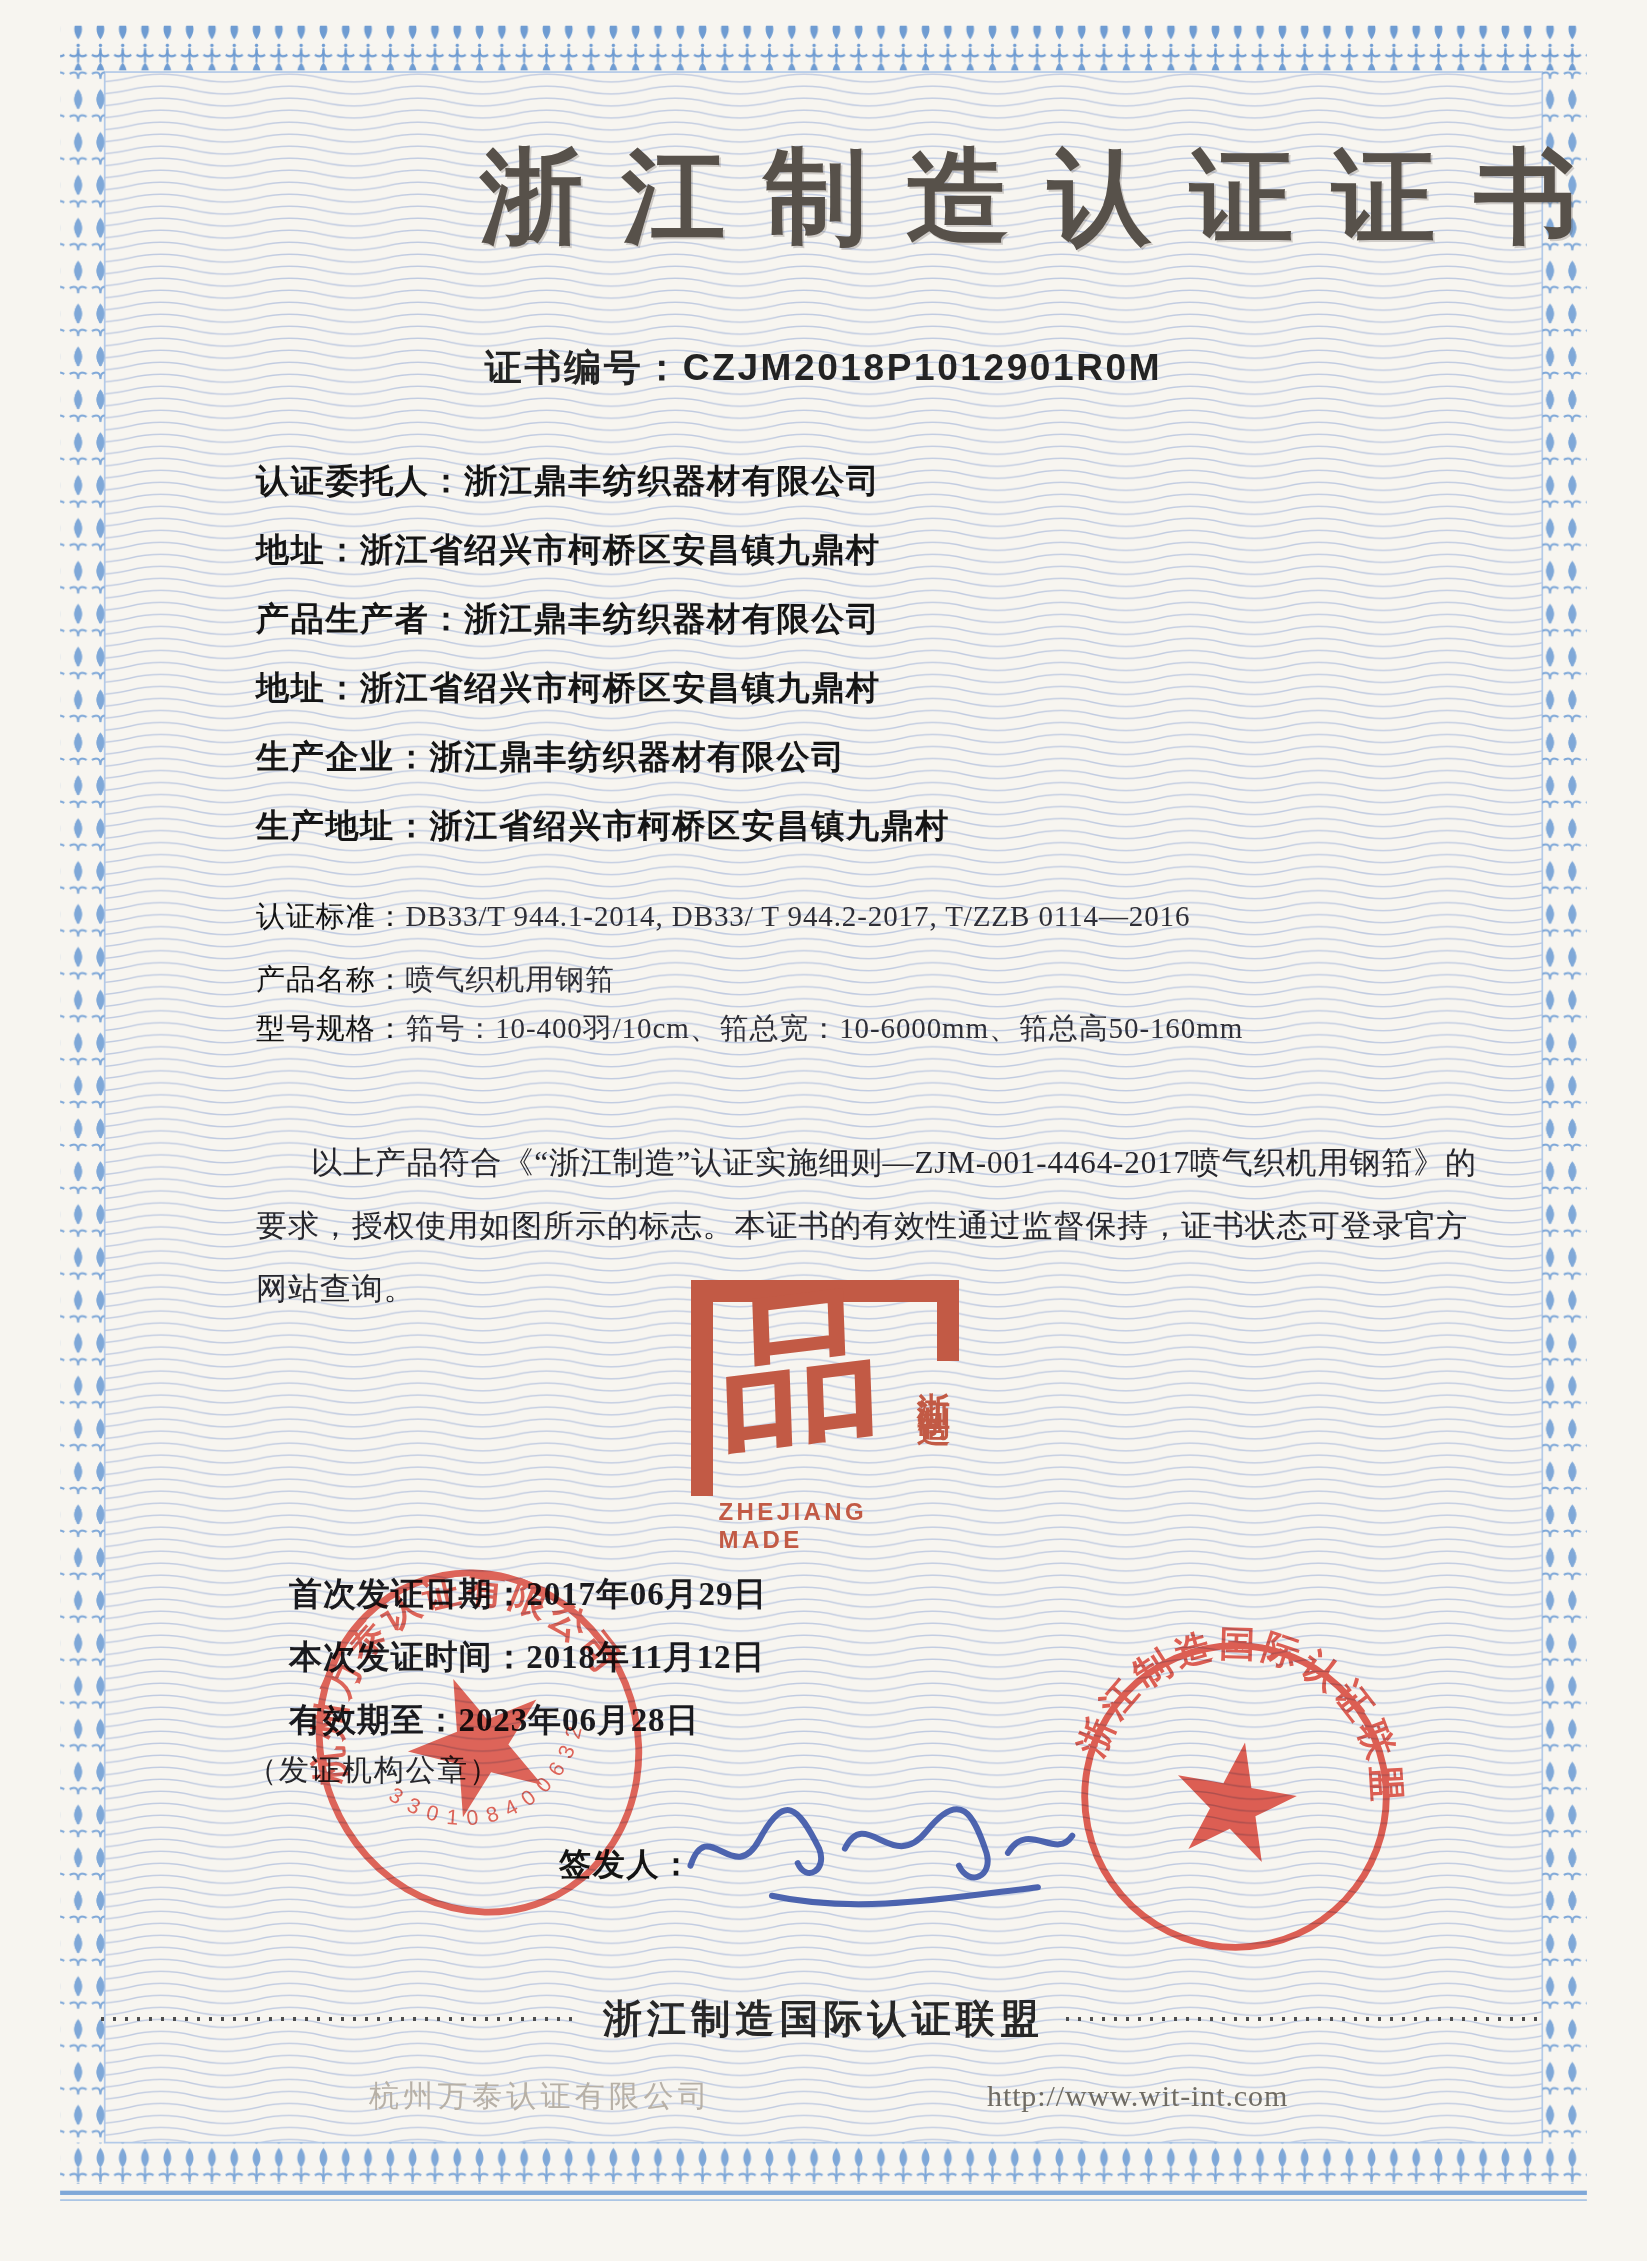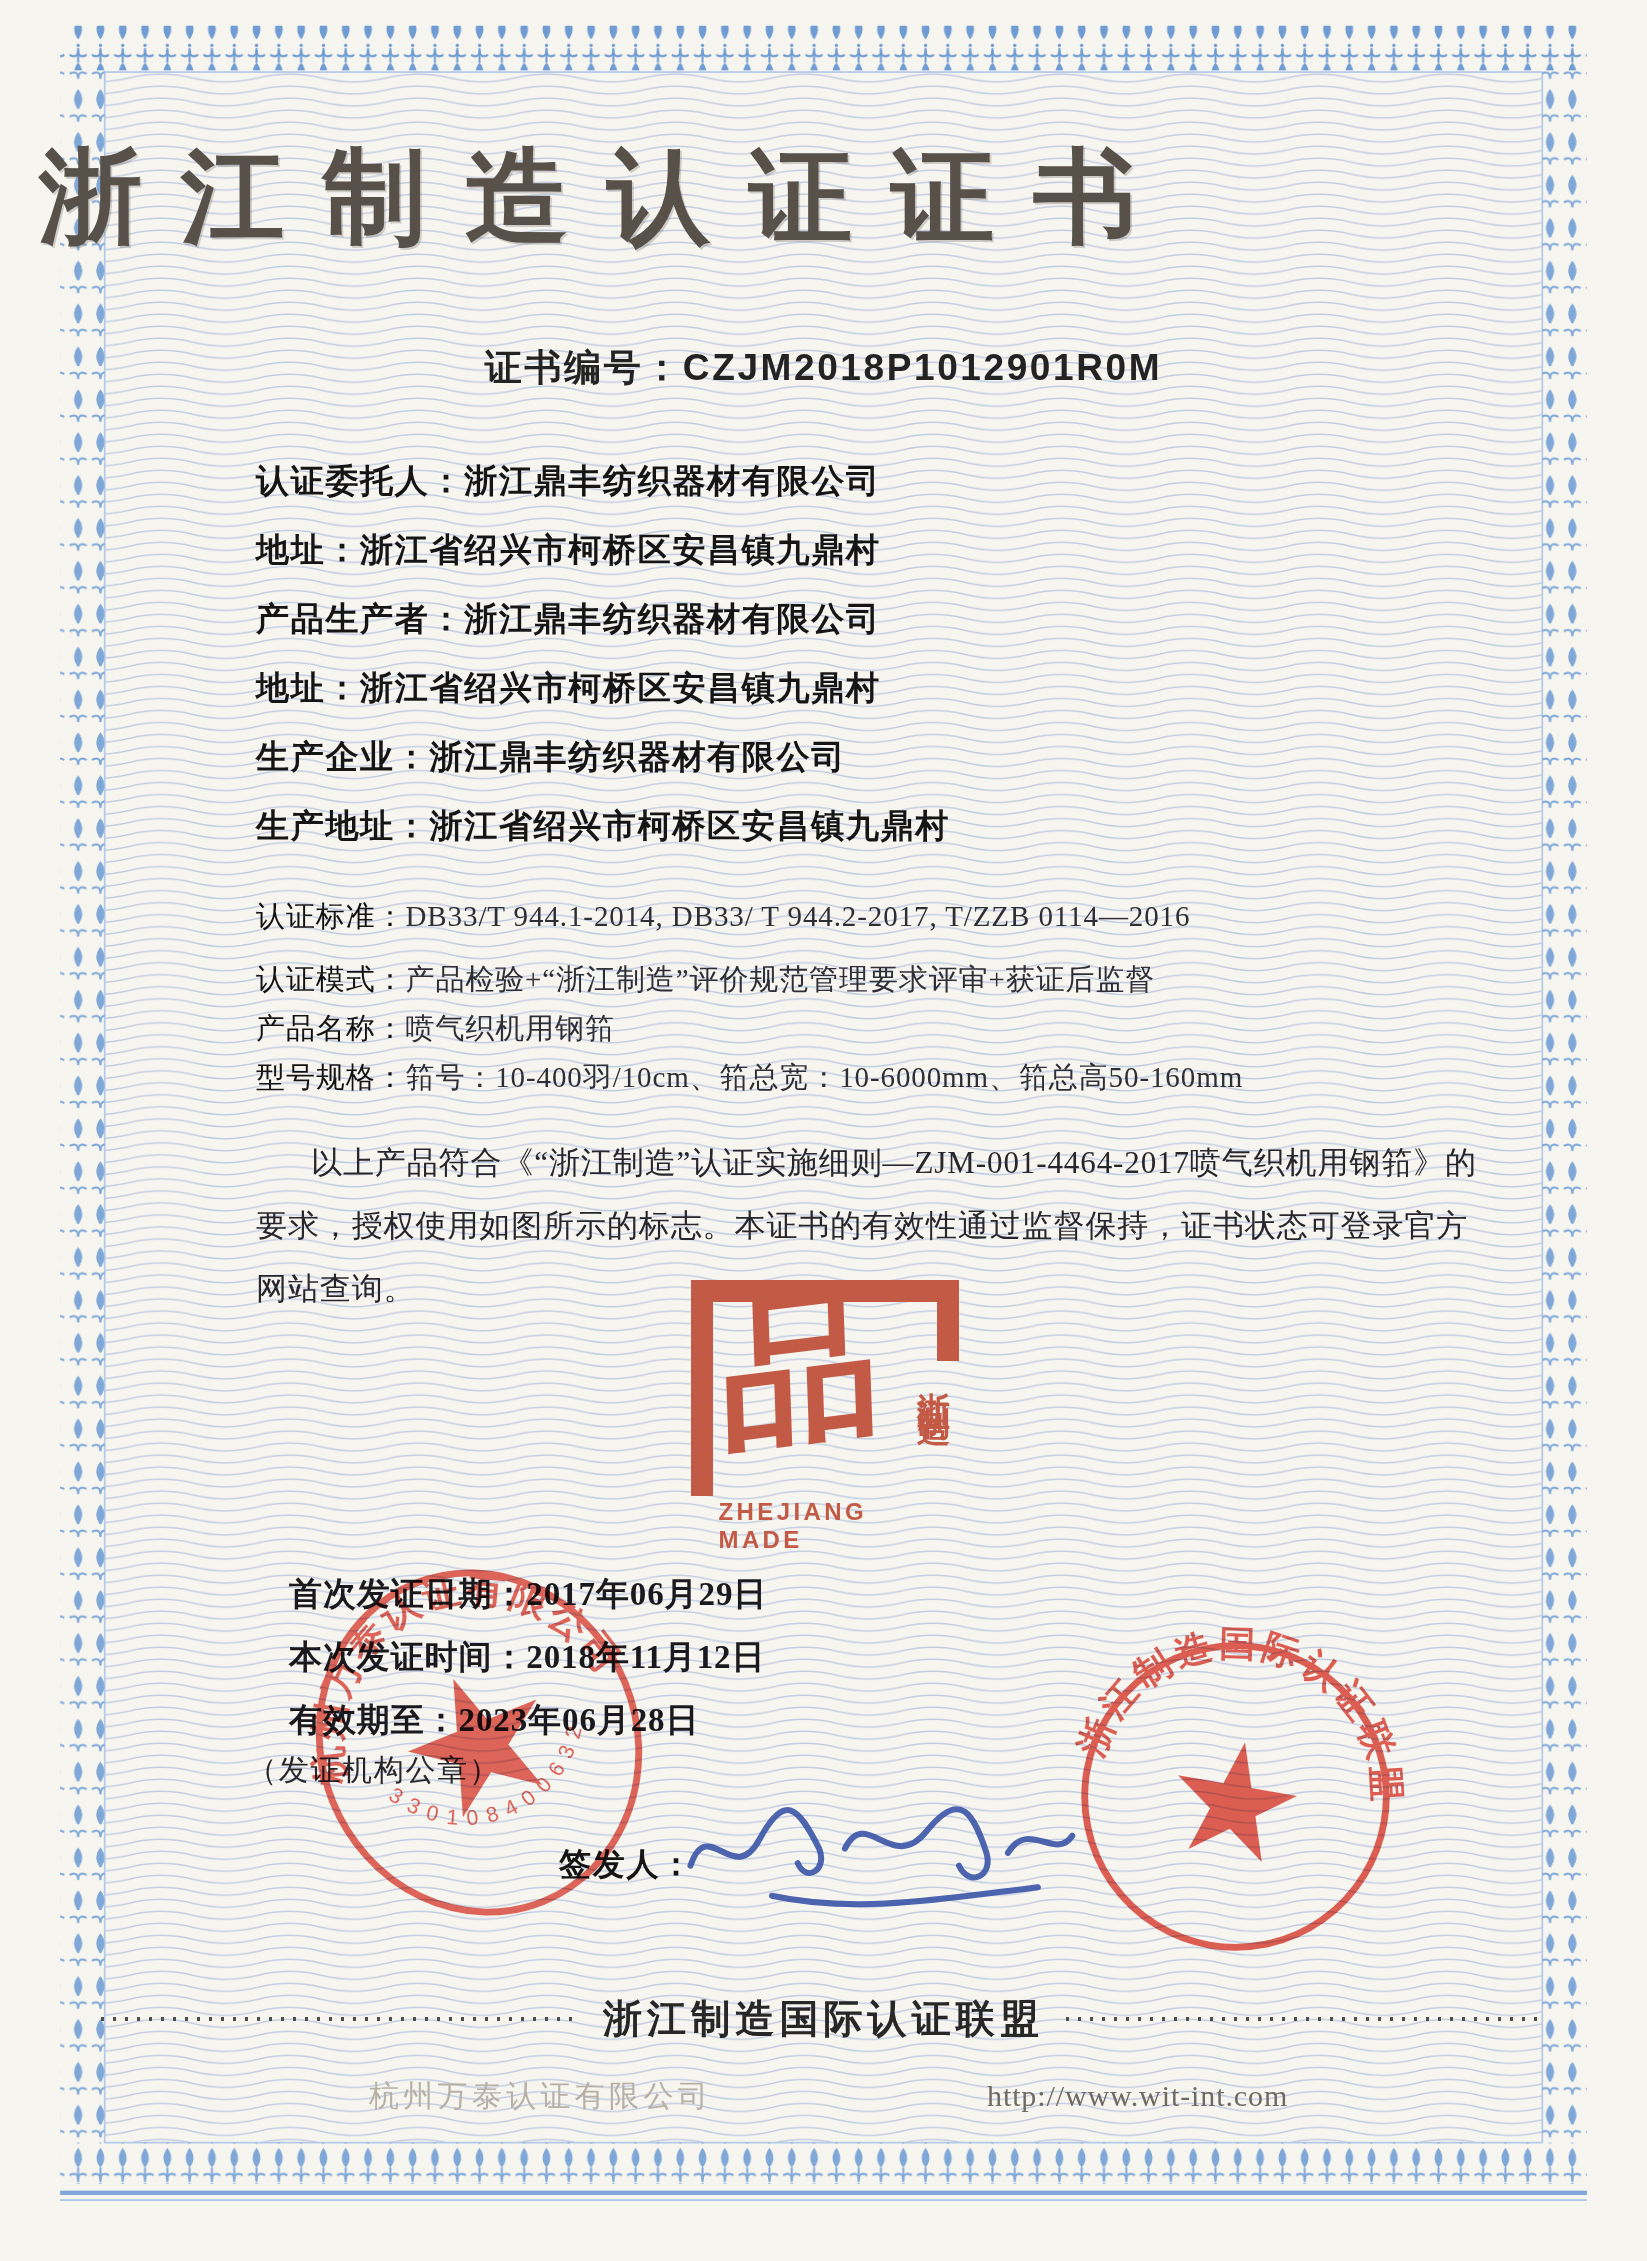--- a/index.html
+++ b/index.html
@@ -1,20 +1,20 @@
 <!DOCTYPE html>
 <html style="--stamp: #e0463a; --logo: #c25a45; --border: #7fa8d8; --signature: #3b55a8; --title: #57514a;font-size:13.7px"><head>
 <meta charset="utf-8">
 <style>
   html,body{margin:0;padding:0;background:#8a8a8a;}
   .page{position:relative;width:1647px;height:2261px;background:#f7f5f0;overflow:hidden;
         font-family:"Liberation Sans",sans-serif;}
   .abs{position:absolute;}
   
-  .title{top:129px;left:0;width:1616px;text-align:left;font-family:Liberation Serif, serif;
+  .title{top:129px;left:0;width:1616px;text-align:right;font-family:Liberation Serif, serif;
          font-weight:700;font-size:103px;letter-spacing:39px;text-indent:39px;color:var(--title,#57514a);
          text-shadow:1.7px 1.7px 0 rgba(87,81,74,.25);}
   .certno{top:343px;left:0;width:1647px;text-align:center;font-size:37px;font-weight:700;
           letter-spacing:2.6px;color:#232323;}
   .fields{top:446px;left:256px;}
   .fields .row{height:69px;line-height:69px;font-size:33px;font-weight:700;color:#151515;letter-spacing:1.7px;}
   .stds{top:892px;left:256px;}
   .stds .row{line-height:49px;font-size:29px;}
   .stds .row:first-child{margin-bottom:13.7px;}
   .stds .lbl{font-weight:400;color:#121212;letter-spacing:0.9px;}
@@ -99,21 +99,20 @@
     <div class="row"><span>认证委托人：</span><span>浙江鼎丰纺织器材有限公司</span></div>
     <div class="row"><span>地址：</span><span>浙江省绍兴市柯桥区安昌镇九鼎村</span></div>
     <div class="row"><span>产品生产者：</span><span>浙江鼎丰纺织器材有限公司</span></div>
     <div class="row"><span>地址：</span><span>浙江省绍兴市柯桥区安昌镇九鼎村</span></div>
     <div class="row"><span>生产企业：</span><span>浙江鼎丰纺织器材有限公司</span></div>
     <div class="row"><span>生产地址：</span><span>浙江省绍兴市柯桥区安昌镇九鼎村</span></div>
   </div>
 
   <div class="abs stds">
     <div class="row"><span class="lbl">认证标准：</span><span class="val">DB33/T 944.1-2014, DB33/ T 944.2-2017, T/ZZB 0114—2016</span></div>
-    <div class="row"><span class="lbl">认证模式：</span><span class="val">产品检验+“浙江制造”评价规范管理要求评审+获证后监督</span></div>
     <div class="row"><span class="lbl">产品名称：</span><span class="val">喷气织机用钢筘</span></div>
     <div class="row"><span class="lbl">型号规格：</span><span class="val">筘号：10-400羽/10cm、筘总宽：10-6000mm、筘总高50-160mm</span></div>
   </div>
 
   <div class="abs statement">以上产品符合《“浙江制造”认证实施细则—ZJM-001-4464-2017喷气织机用钢筘》的要求，授权使用如图所示的标志。本证书的有效性通过监督保持，证书状态可登录官方网站查询。</div>
 
   <div class="abs logo">
     <div class="bar-top"></div>
     <div class="bar-corner"></div>
     <div class="bar-left"></div>

